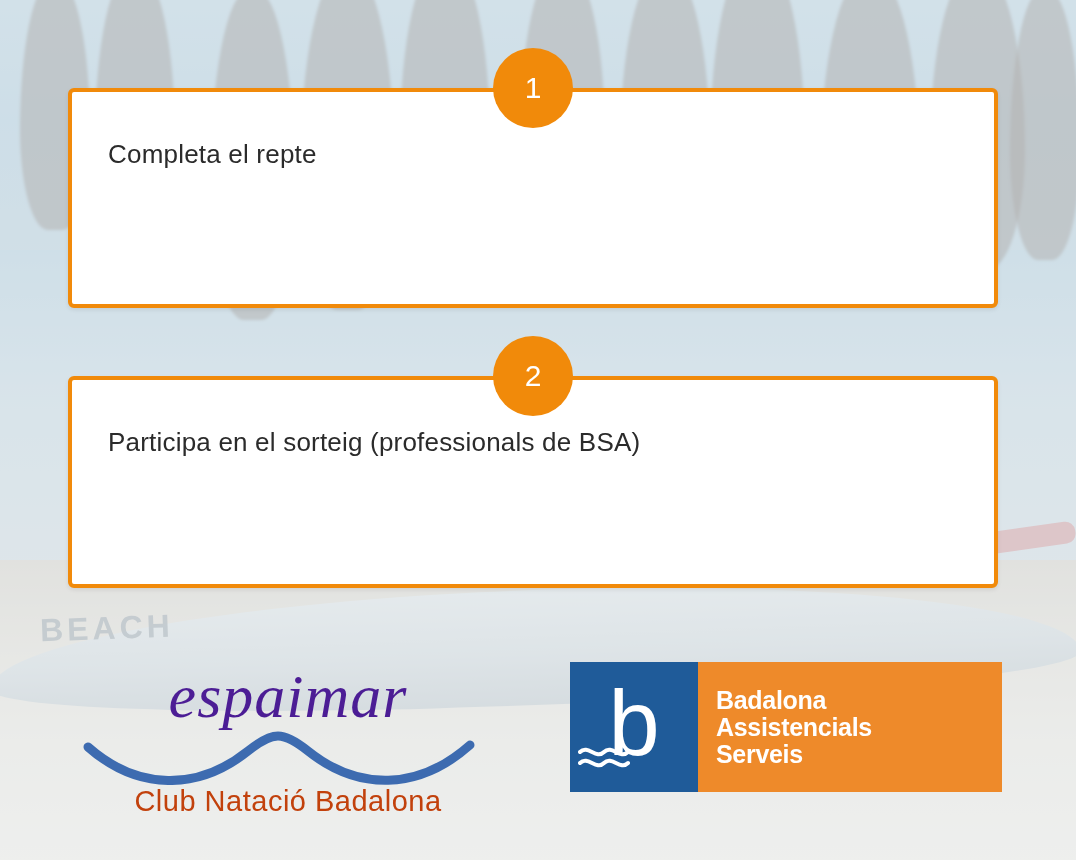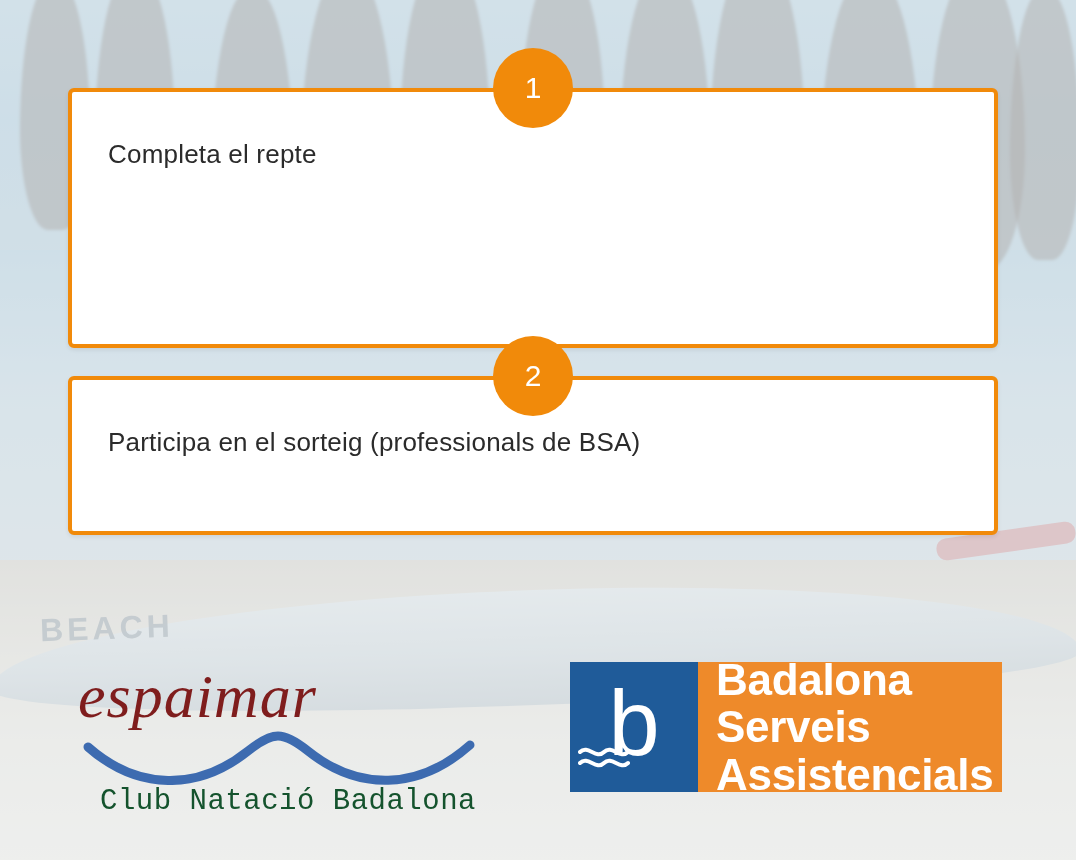--- a/index.html
+++ b/index.html
@@ -118,53 +118,53 @@
   .card-line {
     font-size: 26px;
     color: #2b2b2b;
     line-height: 1.25;
     margin-bottom: 22px;
     letter-spacing: 0.2px;
   }
   .card-line:last-child { margin-bottom: 0; }
 
   #step1 { top: 88px; }
-  #step1 .step-card { height: 260px; }
+  #step1 .step-card { height: 220px; }
   #step1 .step-badge { top: -40px; }
 
   #step2 { top: 376px; }
-  #step2 .step-card { height: 159px; }
+  #step2 .step-card { height: 212px; }
   #step2 .step-badge { top: -40px; }
 
   
   .logo-espaimar {
     position: absolute;
     left: 78px;
     top: 665px;
     width: 420px;
     height: 160px;
   }
   .espaimar-word {
     font-family: "Liberation Serif", serif;
     font-style: italic;
     font-size: 62px;
-    color: #7f1d1d;
-    text-align: left;
+    color: #4c1d95;
+    text-align: center;
     letter-spacing: 1px;
     line-height: 1;
   }
   .espaimar-wave {
     width: 400px;
     height: 56px;
     margin-top: 2px;
   }
   .espaimar-sub {
-    font-family: Liberation Mono, monospace;
+    font-family: Liberation Sans, sans-serif;
     font-size: 29px;
-    color: #14532d;
+    color: #c2410c;
     text-align: center;
     margin-top: -4px;
     letter-spacing: 0.5px;
   }
 
   .logo-bsa {
     position: absolute;
     left: 570px;
     top: 662px;
     width: 432px;
@@ -199,21 +199,21 @@
     flex: 1;
     padding: 12px 10px 12px 18px;
     box-sizing: border-box;
     display: flex;
     flex-direction: column;
     justify-content: center;
   }
   .bsa-line {
     color: #ffffff;
     font-weight: bold;
-    font-size: 44px;
+    font-size: 25px;
     line-height: 1.08;
     letter-spacing: -0.3px;
   }
 </style>
 </head>
 <body>
 
 <div class="bg-photo">
   <div class="bg-sky"></div>
   <div class="bg-sea"></div>
@@ -271,18 +271,18 @@
   <div class="logo-bsa">
     <div class="bsa-left">
       <div class="bsa-b">b</div>
       <svg class="bsa-waves" viewBox="0 0 70 26">
         <path d="M2 8 C 10 0, 18 16, 26 8 C 34 0, 42 16, 50 8" fill="none" stroke="#ffffff" stroke-width="4" stroke-linecap="round"></path>
         <path d="M2 19 C 10 11, 18 27, 26 19 C 34 11, 42 27, 50 19" fill="none" stroke="#ffffff" stroke-width="4" stroke-linecap="round"></path>
       </svg>
     </div>
     <div class="bsa-right">
       <div class="bsa-line">Badalona</div>
+      <div class="bsa-line">Assistencials</div>
       <div class="bsa-line">Serveis</div>
-      <div class="bsa-line">Assistencials</div>
     </div>
   </div>
 
 </div>
 
 </body></html>

